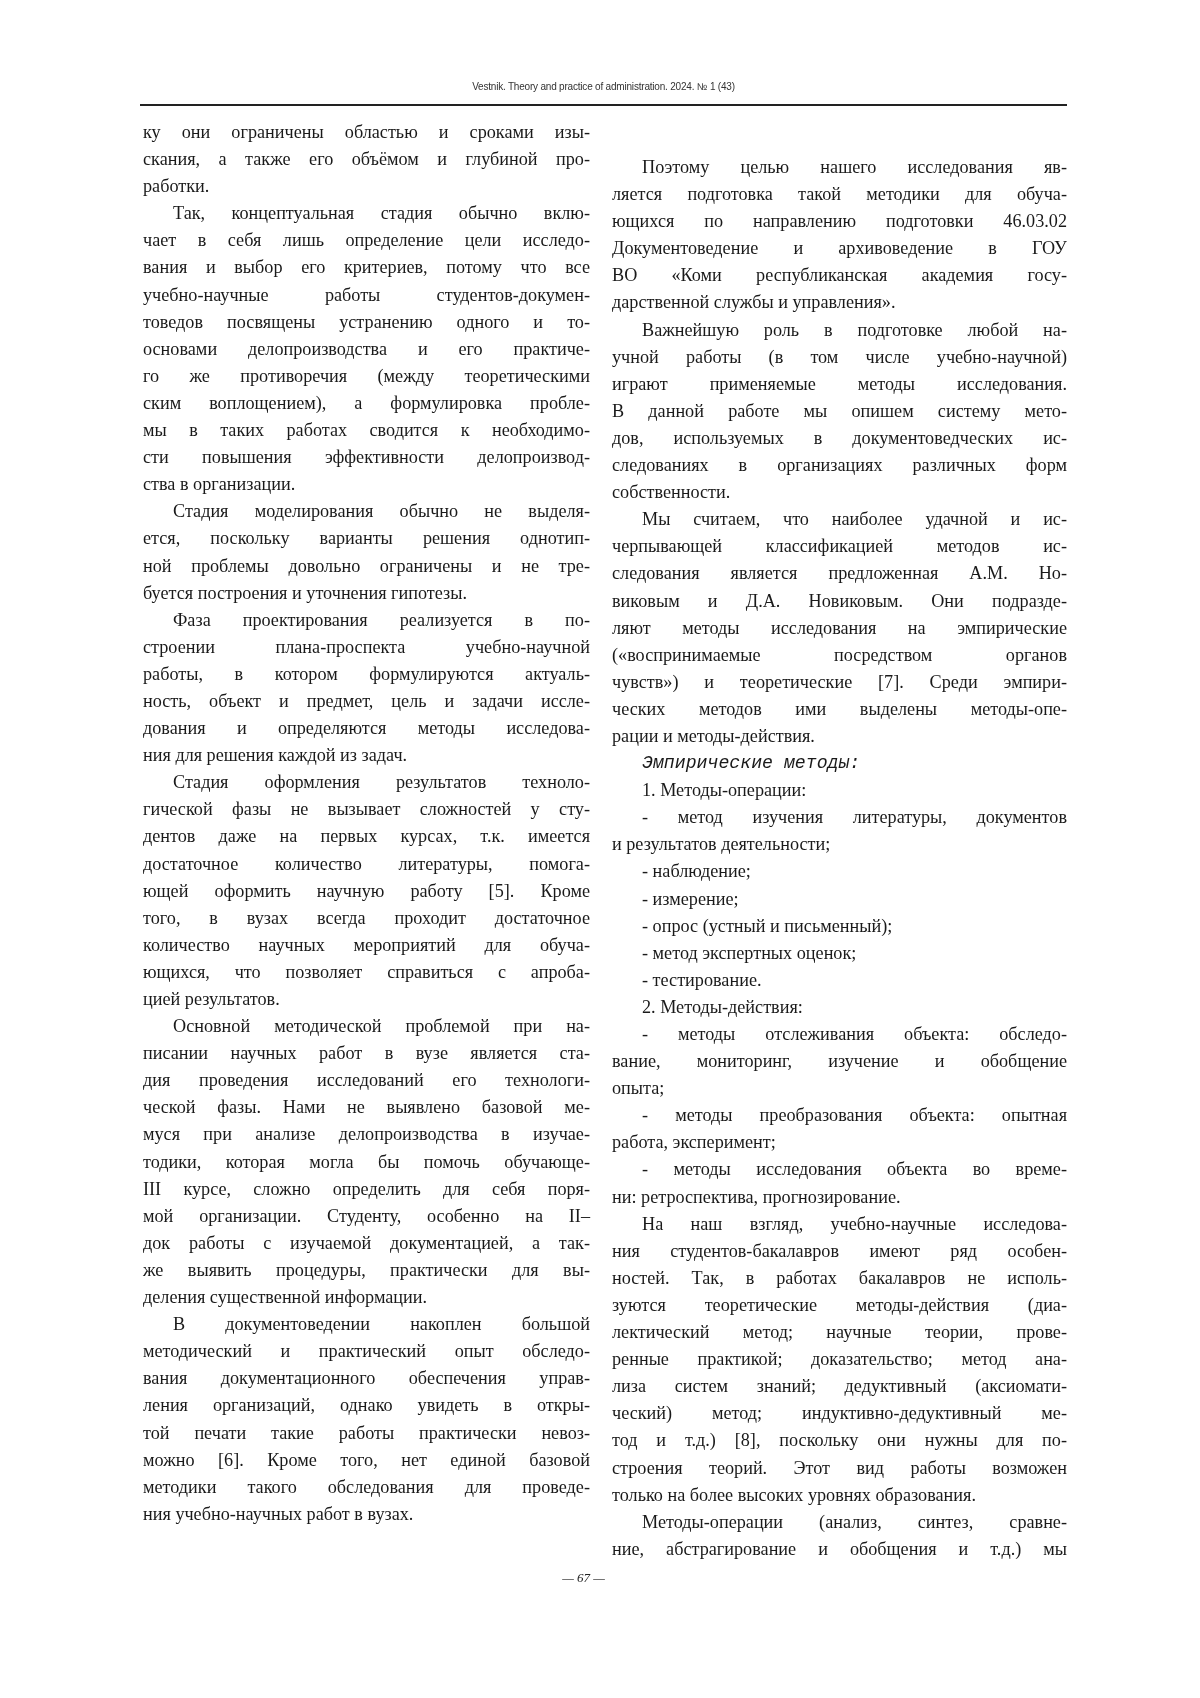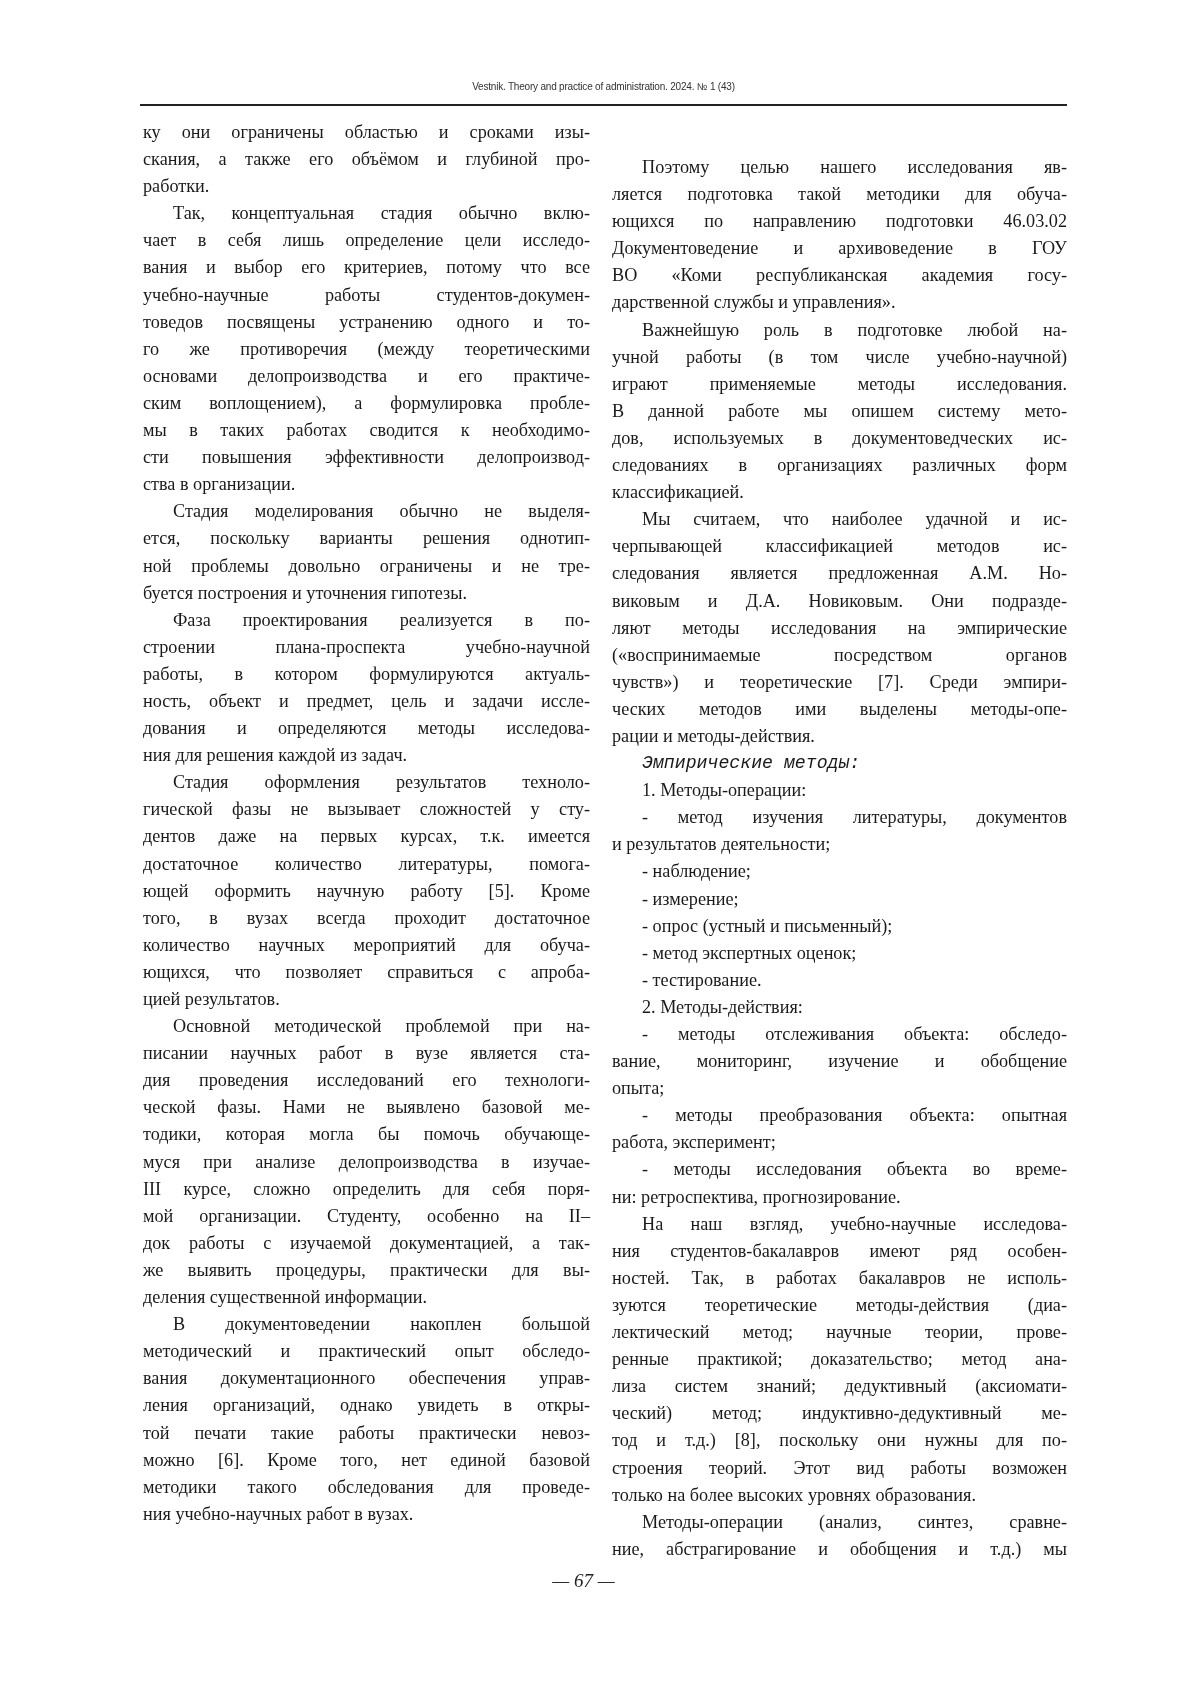--- a/index.html
+++ b/index.html
@@ -17,43 +17,43 @@
     font-size: 18.2px; line-height: 27.1px; color: #1a1a1a;
   }
   .col-left { left: 143px; width: 447px; }
   .col-right { left: 612px; width: 455px; margin-top: 35px; }
   .line { display: block; white-space: nowrap; height: 27.1px; text-align: justify; text-align-last: justify; }
   .line.last { text-align-last: left; }
   .line.indent { padding-left: 30px; }
   .line.italic { font-style: italic; font-family: Liberation Mono, monospace; }
   .page-number {
     position: absolute; left: 0; top: 1570px; width: 1167px; text-align: center;
-    font-family: "Liberation Serif", serif; font-style: italic; font-size: 19px; color: #222;
+    font-family: "Liberation Serif", serif; font-style: italic; font-size: 13px; color: #222;
   }
 </style>
 </head>
 <body>
 
 <div class="header">Vestnik. Theory and practice of administration. 2024. № 1 (43)</div>
 <div class="header-rule"></div>
 
 <div class="col col-left" id="col-left">
     <div>
       <span class="line">ку они ограничены областью и сроками изы-</span>
       <span class="line">скания, а также его объёмом и глубиной про-</span>
       <span class="line last">работки.</span>
     </div>
     <div>
       <span class="line indent">Так, концептуальная стадия обычно вклю-</span>
       <span class="line">чает в себя лишь определение цели исследо-</span>
       <span class="line">вания и выбор его критериев, потому что все</span>
       <span class="line">учебно-научные работы студентов-докумен-</span>
       <span class="line">товедов посвящены устранению одного и то-</span>
+      <span class="line">основами делопроизводства и его практиче-</span>
       <span class="line">го же противоречия (между теоретическими</span>
-      <span class="line">основами делопроизводства и его практиче-</span>
       <span class="line">ским воплощением), а формулировка пробле-</span>
       <span class="line">мы в таких работах сводится к необходимо-</span>
       <span class="line">сти повышения эффективности делопроизвод-</span>
       <span class="line last">ства в организации.</span>
     </div>
     <div>
       <span class="line indent">Стадия моделирования обычно не выделя-</span>
       <span class="line">ется, поскольку варианты решения однотип-</span>
       <span class="line">ной проблемы довольно ограничены и не тре-</span>
       <span class="line last">буется построения и уточнения гипотезы.</span>
@@ -75,22 +75,22 @@
       <span class="line">того, в вузах всегда проходит достаточное</span>
       <span class="line">количество научных мероприятий для обуча-</span>
       <span class="line">ющихся, что позволяет справиться с апроба-</span>
       <span class="line last">цией результатов.</span>
     </div>
     <div>
       <span class="line indent">Основной методической проблемой при на-</span>
       <span class="line">писании научных работ в вузе является ста-</span>
       <span class="line">дия проведения исследований его технологи-</span>
       <span class="line">ческой фазы. Нами не выявлено базовой ме-</span>
+      <span class="line">муся при анализе делопроизводства в изучае-</span>
       <span class="line">тодики, которая могла бы помочь обучающе-</span>
-      <span class="line">муся при анализе делопроизводства в изучае-</span>
       <span class="line">III курсе, сложно определить для себя поря-</span>
       <span class="line">мой организации. Студенту, особенно на II–</span>
       <span class="line">док работы с изучаемой документацией, а так-</span>
       <span class="line">же выявить процедуры, практически для вы-</span>
       <span class="line last">деления существенной информации.</span>
     </div>
     <div>
       <span class="line indent">В документоведении накоплен большой</span>
       <span class="line">методический и практический опыт обследо-</span>
       <span class="line">вания документационного обеспечения управ-</span>
@@ -110,21 +110,21 @@
       <span class="line">ВО «Коми республиканская академия госу-</span>
       <span class="line last">дарственной службы и управления».</span>
     </div>
     <div>
       <span class="line indent">Важнейшую роль в подготовке любой на-</span>
       <span class="line">учной работы (в том числе учебно-научной)</span>
       <span class="line">играют применяемые методы исследования.</span>
       <span class="line">В данной работе мы опишем систему мето-</span>
       <span class="line">дов, используемых в документоведческих ис-</span>
       <span class="line">следованиях в организациях различных форм</span>
-      <span class="line last">классификацией.</span>
+      <span class="line last">собственности.</span>
     </div>
     <div>
       <span class="line indent">Мы считаем, что наиболее удачной и ис-</span>
       <span class="line">черпывающей классификацией методов ис-</span>
       <span class="line">следования является предложенная А.М. Но-</span>
       <span class="line">виковым и Д.А. Новиковым. Они подразде-</span>
       <span class="line">ляют методы исследования на эмпирические</span>
       <span class="line">(«воспринимаемые посредством органов</span>
       <span class="line">чувств») и теоретические [7]. Среди эмпири-</span>
       <span class="line">ческих методов ими выделены методы-опе-</span>

